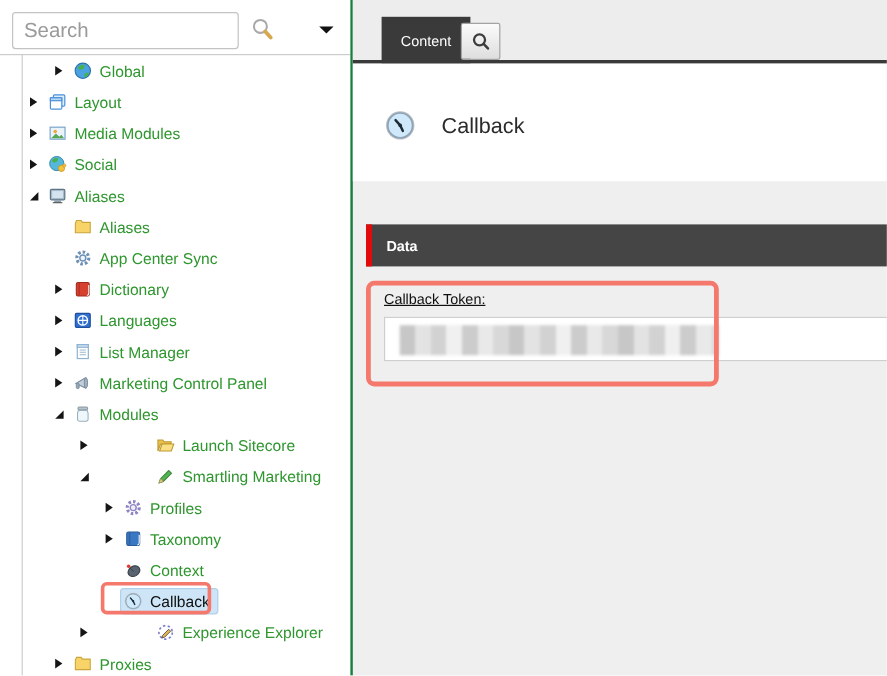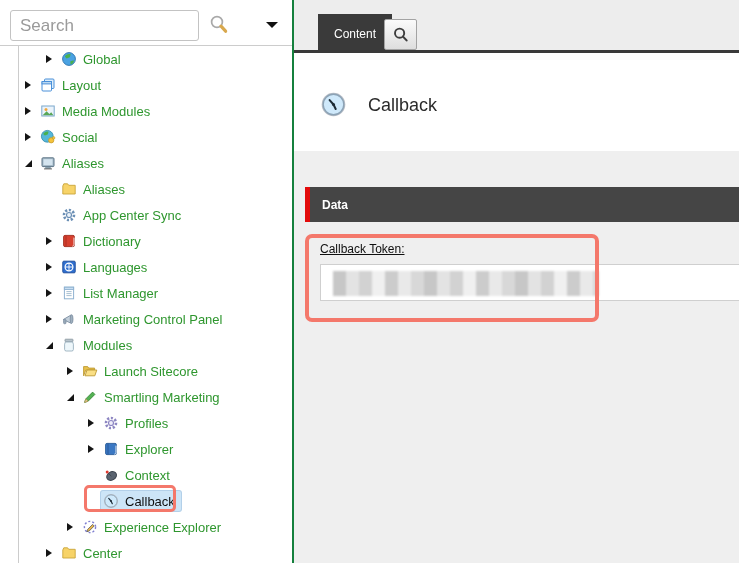--- a/index.html
+++ b/index.html
@@ -14,21 +14,21 @@
     font-family:"Liberation Sans", sans-serif; color:#333; outline:none; }
   #search-input::placeholder { color:#9a9a9a; }
   #left-search-icon { position:absolute; left:208px; top:13px; width:22px; height:22px; cursor:pointer; }
   #search-caret { position:absolute; left:266px; top:22px; width:0; height:0;
     border-left:6px solid transparent; border-right:6px solid transparent; border-top:6px solid #111; cursor:pointer; }
   #left-divider { position:absolute; left:0; top:45px; width:292px; height:1px; background:#ccc; }
   #tree-left-border { position:absolute; left:18px; top:45px; width:1px; height:518px; background:#ccc; }
 
   #tree { position:absolute; left:19px; top:46px; width:272px; height:517px; overflow:hidden; padding-top:0; }
   .trow { height:26px; display:flex; align-items:center; cursor:pointer; }
-  .d1 { padding-left:6px; } .d2 { padding-left:27px; } .d3 { padding-left:48px; } .d4 { padding-left:69px; }
+  .d1 { padding-left:6px; } .d2 { padding-left:27px; } .d3 { padding-left:48px;gap:48px; } .d4 { padding-left:69px; }
   .arrow { width:13px; height:16px; display:flex; align-items:center; justify-content:flex-start; flex:none; }
   .arrow.collapsed::before { content:""; width:0; height:0;
     border-top:4px solid transparent; border-bottom:4px solid transparent; border-left:6px solid #151515; }
   .arrow.expanded::before { content:""; width:0; height:0;
     border-left:7px solid transparent; border-bottom:7px solid #151515; }
   .nodebody { display:flex; align-items:center; padding:2px 6px 2px 2px; border-radius:2px; }
   .ticon { width:16px; height:16px; margin-right:6px; flex:none; }
   .ticon svg { display:block; width:16px; height:16px; }
   .tlabel { font-size:13px; color:#2e962e; white-space:nowrap; }
   .trow.selected .nodebody { background:#cde5f7; box-shadow:0 0 0 1px #b3d0e9; }
@@ -279,21 +279,21 @@
         <div class="trow d4">
           <span class="arrow collapsed"></span>
           <span class="nodebody">
             <span class="ticon">
               <svg viewBox="0 0 16 16">
                 <rect x="2.6" y="2.4" width="10.8" height="11.2" rx="1.4" fill="#3b78c3" stroke="#275a97" stroke-width="0.9"></rect>
                 <rect x="4.3" y="2.4" width="1.4" height="11.2" fill="#2f62a5"></rect>
                 <path d="M13 4.6 V11.6 C13 12.6 12.4 13.2 11.4 13.2" stroke="#fff" fill="none" stroke-width="0.9"></path>
               </svg>
             </span>
-            <span class="tlabel">Explorer</span>
+            <span class="tlabel">Taxonomy</span>
           </span>
         </div>
         <div class="trow d4">
           <span class="arrow leaf"></span>
           <span class="nodebody">
             <span class="ticon">
               <svg viewBox="0 0 16 16">
                 <ellipse cx="8.6" cy="9" rx="5.2" ry="4.1" transform="rotate(-32 8.6 9)" fill="#5a6470" stroke="#39414b" stroke-width="0.9"></ellipse>
                 <path d="M5.2 6.2 L8.4 9.2" stroke="#39414b" stroke-width="0.8"></path>
                 <circle cx="4.2" cy="4.9" r="1.5" fill="#e03a2f"></circle>
@@ -329,21 +329,21 @@
           </span>
         </div>
         <div class="trow d2">
           <span class="arrow collapsed"></span>
           <span class="nodebody">
             <span class="ticon">
               <svg viewBox="0 0 16 16">
                 <path d="M1.8 5 L2.8 2.8 L6.6 2.8 L7.7 4.3 L14.2 4.3 L14.2 13 L1.8 13 Z" fill="#f7d368" stroke="#c9a53a" stroke-width="0.9"></path>
               </svg>
             </span>
-            <span class="tlabel">Center</span>
+            <span class="tlabel">Proxies</span>
           </span>
         </div>
       </div>
   </div>
 
   <div id="right-panel">
     <div id="tabbar">
       <button id="tab-content">Content</button>
       <button id="tab-search-btn">
         <svg width="18" height="18" viewBox="0 0 18 18">

